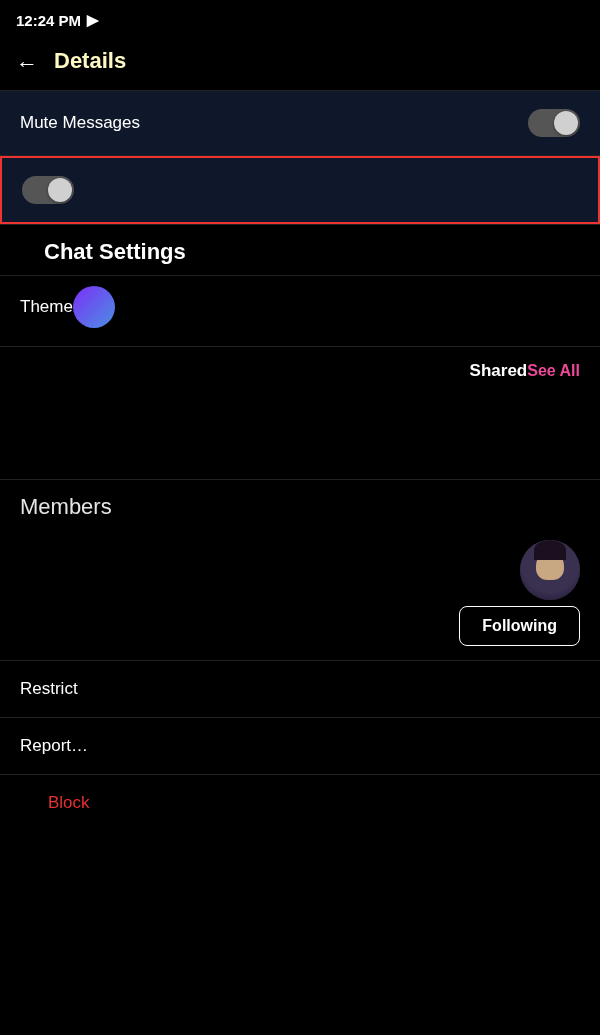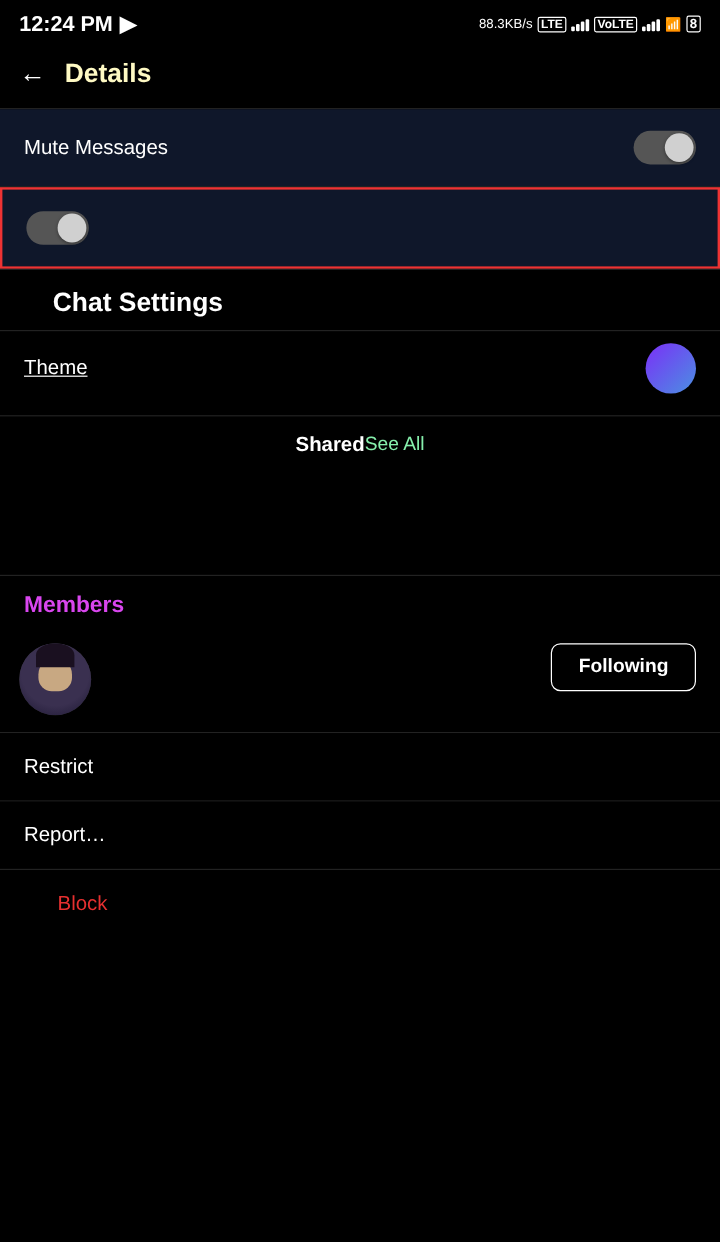--- a/index.html
+++ b/index.html
@@ -15,21 +15,21 @@
 
     
     .status-bar {
       display: flex;
       justify-content: space-between;
       align-items: center;
       padding: 8px 16px 4px 16px;
       height: 36px;
     }
     .status-left {
-      font-size: 18px;
+      font-size: 15px;
       font-weight: 600;
       display: flex;
       align-items: center;
       gap: 6px;
     }
     .status-right {
       display: flex;
       align-items: center;
       gap: 4px;
       font-size: 11px;
@@ -111,74 +111,75 @@
       font-size: 22px;
       font-weight: 700;
       color: #fff;
       margin-left: 24px;
     }
 
     
     .theme-row {
       display: flex;
       align-items: center;
-      justify-content: space-between;
+      justify-content: flex-start;
       padding: 10px 20px 18px 20px;
-      text-decoration: underline;
     }
     .theme-label {
       font-size: 17px;
       color: #fff;
     }
     .theme-circle {
       width: 42px;
       height: 42px;
       border-radius: 50%;
       background: linear-gradient(135deg, #7b2ff7, #4a90e2);
     }
 
     
     .shared-row {
       display: flex;
       align-items: center;
-      justify-content: center;
+      justify-content: flex-end;
       padding: 14px 20px 18px 20px;
     }
     .shared-label {
       font-size: 17px;
       font-weight: 700;
       color: #fff;
     }
     .see-all-btn {
       font-size: 16px;
-      color: #86efac;
-      cursor: pointer;
+      color: #ec4899;
+      cursor: pointer;
+      font-weight: bold;
     }
 
     
     .empty-area {
       height: 80px;
     }
 
     
     .members-section {
       padding: 14px 20px 10px 20px;
     }
     .members-title {
-      font-size: 19px;
-      font-weight: 700;
-      color: #d946ef;
+      font-size: 22px;
+      font-weight: 400;
+      color: #e5e5e5;
     }
 
     
     .member-row {
       display: flex;
-      align-items: flex-start;
+      align-items: flex-end;
       padding: 10px 20px 14px 16px;
       gap: 3px;
+      flex-direction: column;
     }
     .avatar {
       width: 60px;
       height: 60px;
       border-radius: 50%;
       background: #2a2a2a;
       overflow: hidden;
       flex-shrink: 0;
       display: flex;
       align-items: center;
@@ -270,41 +271,20 @@
     }
   </style>
 </head>
 <body>
 
 <div class="status-bar">
   <div class="status-left">
     <span>12:24 PM</span>
     <span>▶</span>
   </div>
-  <div class="status-right">
-    <span>88.3KB/s</span>
-    <span style="font-size:10px;border:1px solid #fff;padding:0 2px;border-radius:2px;font-weight:700;">LTE</span>
-    <div class="signal-bars">
-      <div class="signal-bar" style="height:4px;"></div>
-      <div class="signal-bar" style="height:6px;"></div>
-      <div class="signal-bar" style="height:8px;"></div>
-      <div class="signal-bar" style="height:10px;"></div>
-    </div>
-    <span style="font-size:10px;border:1px solid #fff;padding:0 2px;border-radius:2px;font-weight:700;">VoLTE</span>
-    <div class="signal-bars">
-      <div class="signal-bar" style="height:4px;"></div>
-      <div class="signal-bar" style="height:6px;"></div>
-      <div class="signal-bar" style="height:8px;"></div>
-      <div class="signal-bar" style="height:10px;"></div>
-    </div>
-    <span class="wifi-icon">📶</span>
-    <div class="battery-icon">
-      <span>8</span>
-    </div>
-  </div>
 </div>
 
 <div class="header">
   <span class="back-btn">←</span>
   <span class="header-title">Details</span>
 </div>
 
 <div class="divider"></div>
 
 <div class="setting-row">

